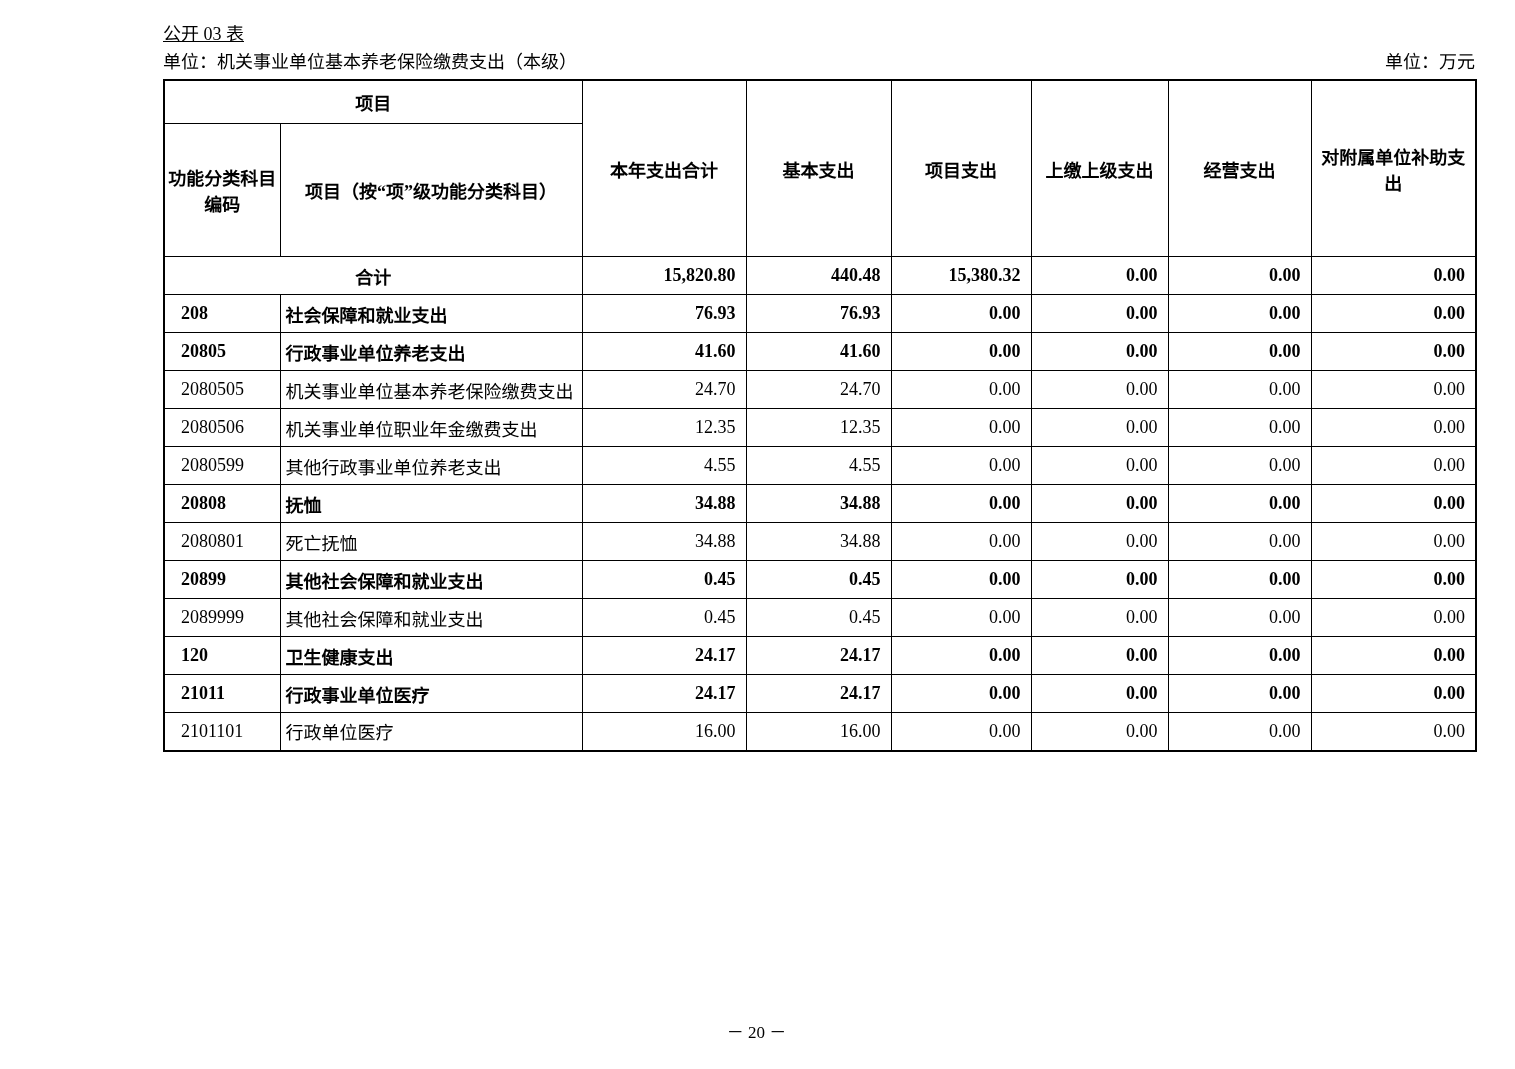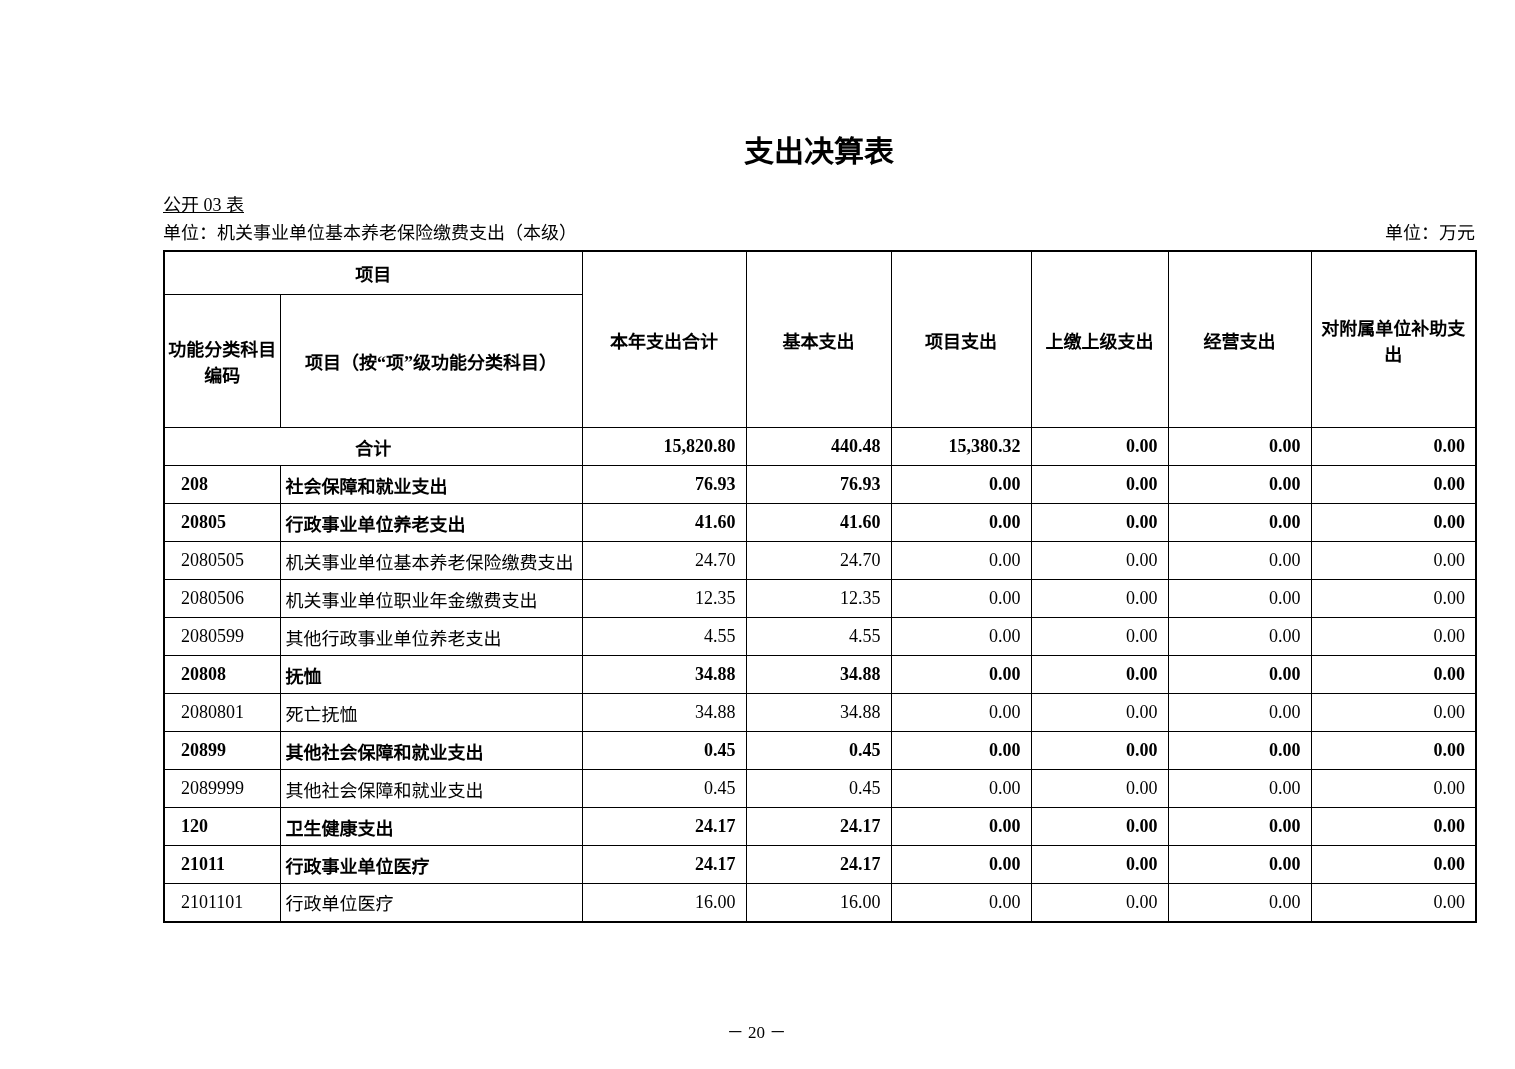--- a/index.html
+++ b/index.html
@@ -97,21 +97,20 @@
     top: 1018px;
     text-align: center;
     font-size: 17px;
   }
 </style>
 </head>
 <body>
 
 <div class="content">
 
-  <div class="doc-title">支出决算表</div>
 
   <div class="meta-right">公开 03 表</div>
 
   <div class="unit-row">
     <span>单位：机关事业单位基本养老保险缴费支出（本级）</span>
     <span>单位：万元</span>
   </div>
 
   <table class="fin-table">
     <colgroup>

